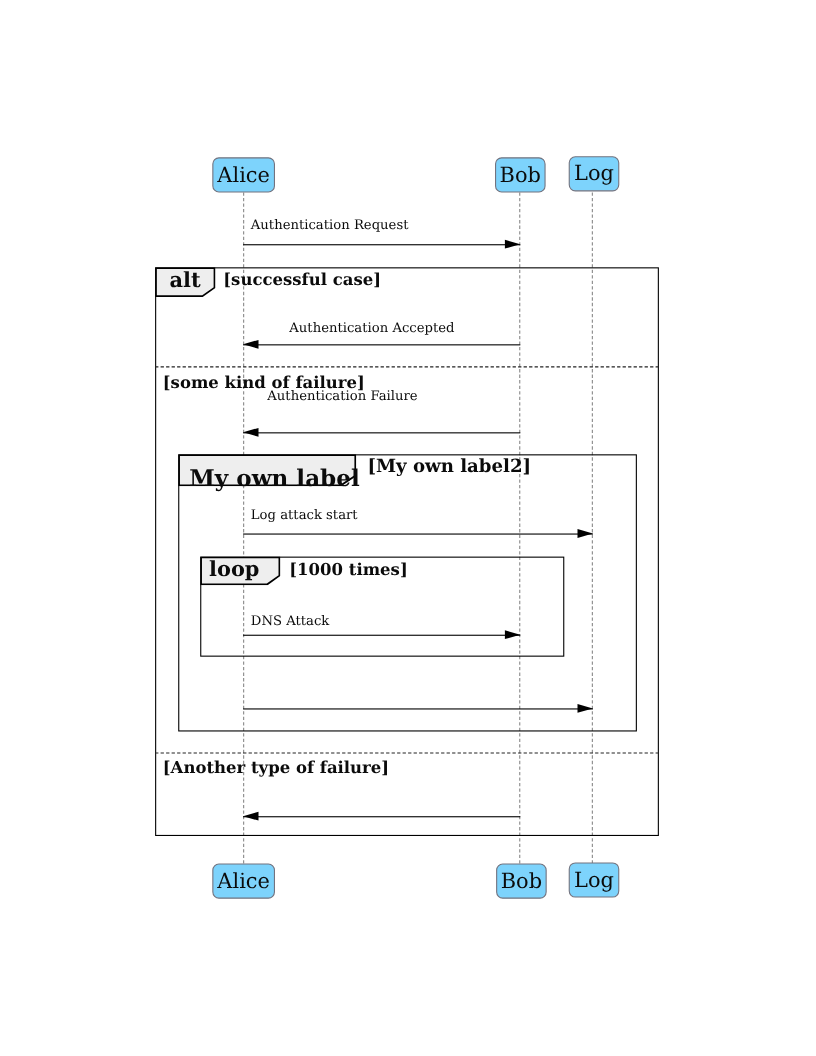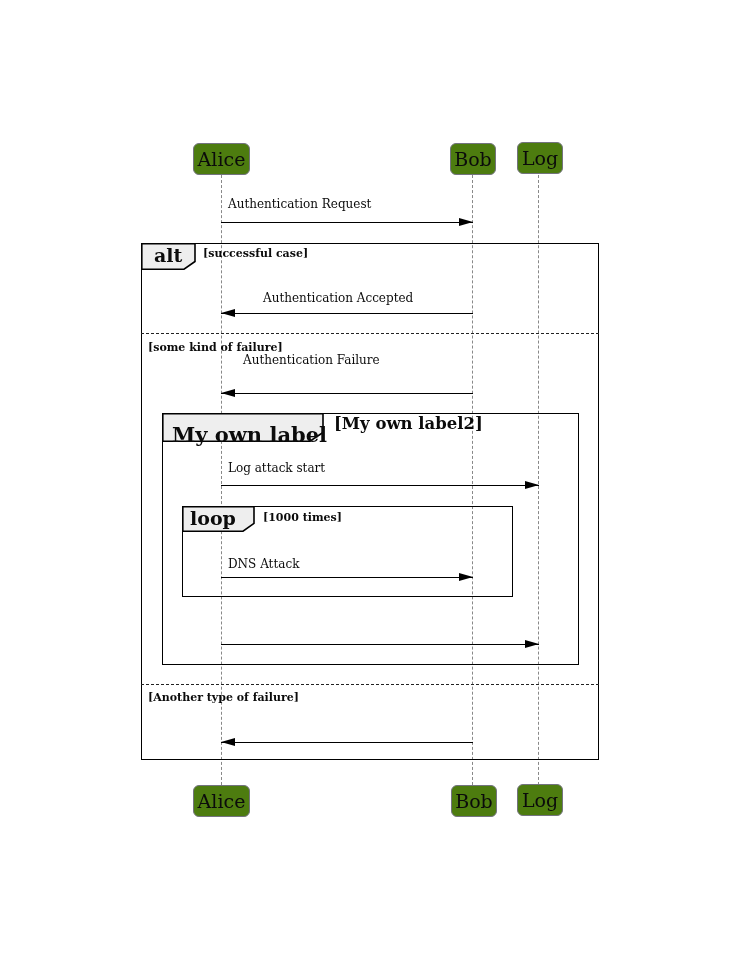--- a/index.html
+++ b/index.html
@@ -3,35 +3,35 @@
 <meta charset="utf-8">
 <style>
   html,body{margin:0;padding:0;background:#ffffff;}
   .canvas{
     position:relative;width:742px;height:960px;background:#ffffff;
     font-family:"DejaVu Serif","Liberation Serif",serif;color:#0b0b0b;
     overflow:hidden;
   }
   .lifeline{position:absolute;width:0;border-left:1px dashed #888;}
   .actor{
-    position:absolute;height:32px;background:#4d7c0f;border:1.5px solid #73737f;
+    position:absolute;height:32px;background:#7dd3fc;border:1.5px solid #73737f;
     border-radius:6px;display:flex;align-items:center;justify-content:center;
     font-size:19px;box-sizing:border-box;
   }
   .msg-label{position:absolute;font-size:12px;white-space:nowrap;line-height:24px;}
   .msg-line{position:absolute;height:0;border-top:1.4px solid #000;}
   .head{position:absolute;width:0;height:0;}
   .head.right{border-left:14px solid #000;border-top:4.5px solid transparent;border-bottom:4.5px solid transparent;}
   .head.left{border-right:14px solid #000;border-top:4.5px solid transparent;border-bottom:4.5px solid transparent;}
   .frame{position:absolute;border:1.6px solid #000;box-sizing:border-box;}
   .divider{position:absolute;height:0;border-top:1.6px dashed #222;}
   .pent{position:absolute;display:flex;align-items:center;}
   .pent svg{position:absolute;top:0;left:0;}
   .pent-text{position:relative;font-weight:bold;white-space:nowrap;padding-bottom:3px;}
-  .cond{position:absolute;font-weight:bold;font-size:11px;white-space:nowrap;line-height:18px;}
+  .cond{position:absolute;font-weight:bold;font-size:15px;white-space:nowrap;line-height:18px;}
 </style>
 </head>
 <body>
 
 <div class="canvas">
 
   <div class="lifeline" style="left:221px;top:175px;height:610px;"></div>
   <div class="lifeline" style="left:472px;top:175px;height:610px;"></div>
   <div class="lifeline" style="left:538px;top:175px;height:610px;"></div>
 

